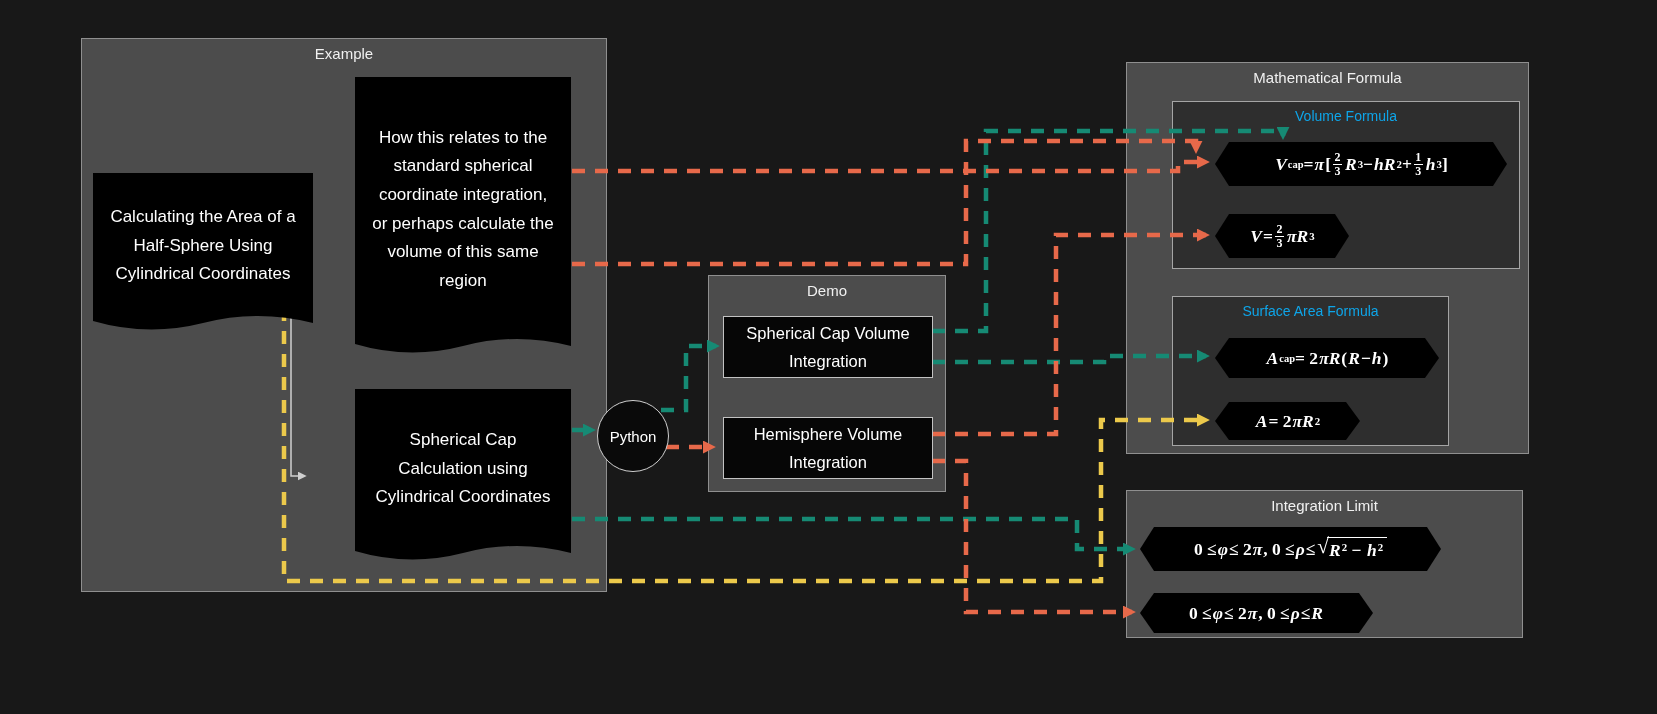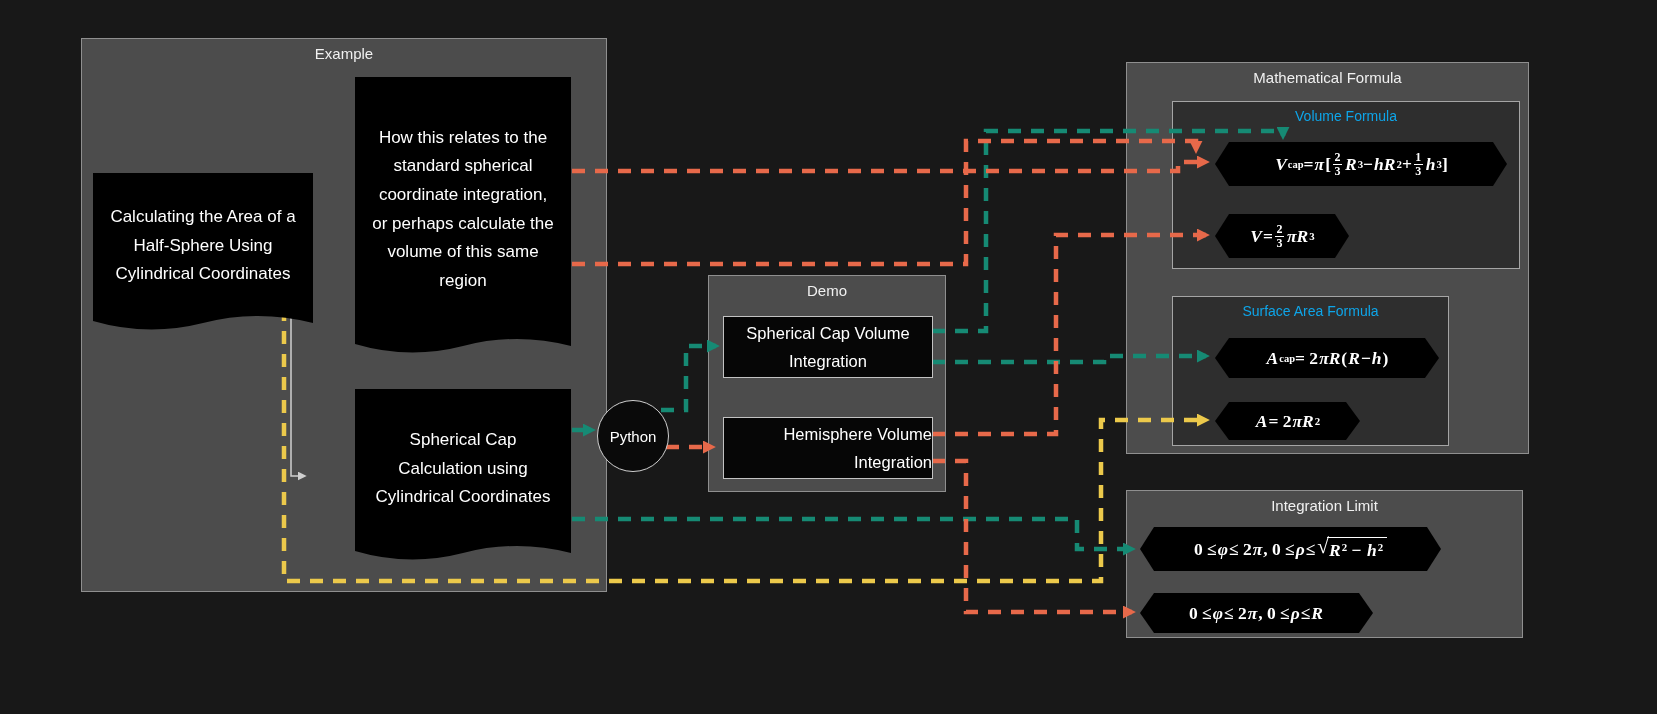--- a/index.html
+++ b/index.html
@@ -82,21 +82,21 @@
     <span>Python</span>
   </div>
 
   <div class="group" style="left:708px; top:275px; width:238px; height:217px;">
     <div class="group-title">Demo</div>
 
     <div class="demobox" style="left:14px; top:40px; width:210px; height:62px;">
       <span>Spherical Cap Volume Integration</span>
     </div>
 
-    <div class="demobox" style="left:14px; top:141px; width:210px; height:62px;text-align:right;">
+    <div class="demobox" style="left:14px; top:141px; width:210px; height:62px;">
       <span>Hemisphere Volume Integration</span>
     </div>
   </div>
 
   <div class="group" style="left:1126px; top:62px; width:403px; height:392px;">
     <div class="group-title">Mathematical Formula</div>
 
     <div class="panel" style="left:45px; top:38px; width:348px; height:168px;">
       <div class="panel-title">Volume Formula</div>
 

